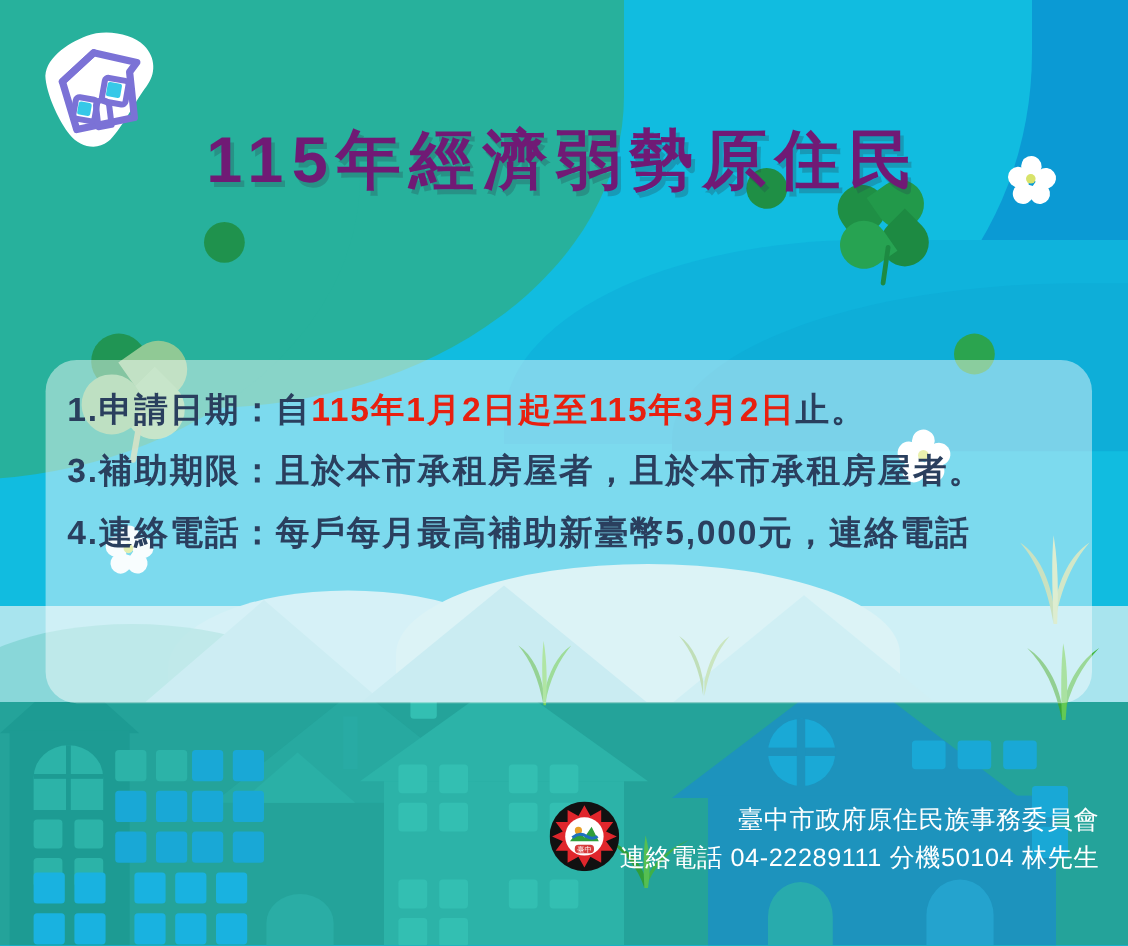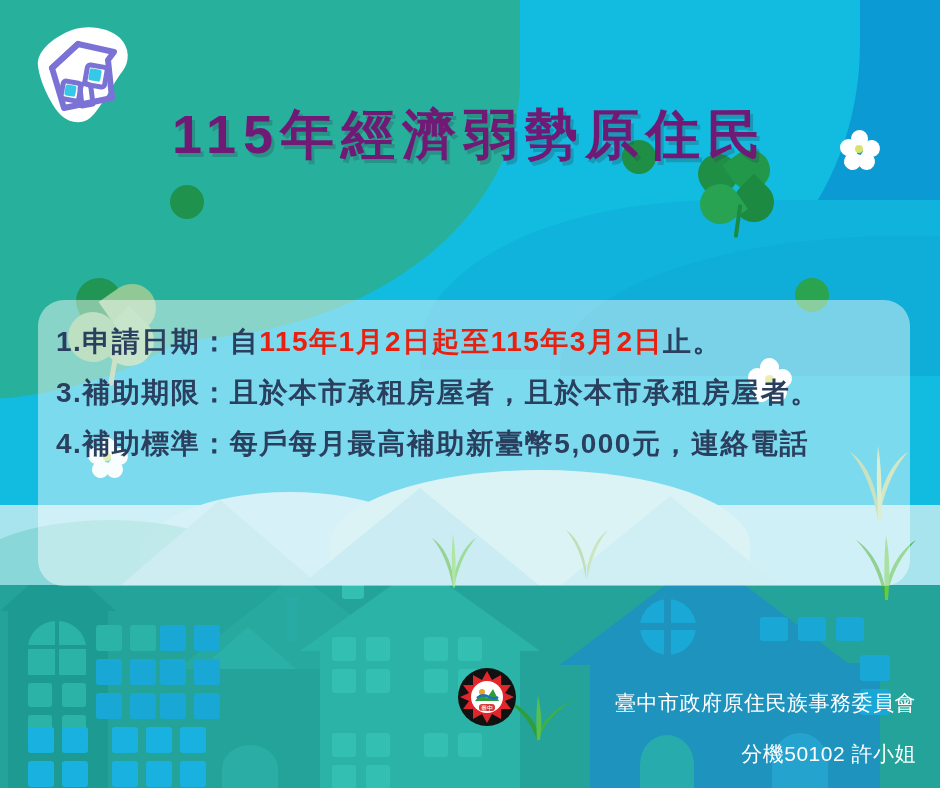--- a/index.html
+++ b/index.html
@@ -61,21 +61,21 @@
   .card-inner{position:absolute;left:56px;top:316px;width:850px;z-index:7;}
   .line{
      color:#2a3f5e;font-weight:700;font-size:28px;line-height:51px;
      letter-spacing:1.5px;white-space:nowrap;
   }
   .red{color:#e8200f;}
   .indent{padding-left:36px;}
 
   
   .footer{position:absolute;right:24px;top:668px;z-index:8;text-align:right;}
-  .f-line{color:#ffffff;font-size:21px;line-height:32px;letter-spacing:.5px;white-space:nowrap;margin-top:19px;}
+  .f-line{color:#ffffff;font-size:21px;line-height:32px;letter-spacing:.5px;white-space:nowrap;}
   .logo{position:absolute;left:458px;top:668px;width:58px;height:58px;z-index:8;}
 </style>
 </head>
 <body>
 
 <div id="poster">
 
   <div class="bg-layer">
     <div class="zone-right"></div>
     <div class="zone-right-round"></div>
@@ -260,35 +260,35 @@
     <div class="line">
       <span>1.</span><span>申請日期：</span><span>自</span><span class="red">115年1月2日起至115年3月2日</span><span>止。</span>
     </div>
 
 
     <div class="line">
       <span>3.</span><span>補助期限：</span><span>且於本市承租房屋者，且於本市承租房屋者。</span>
     </div>
 
     <div class="line">
-      <span>4.</span><span>補助標準：</span><span>每戶每月最高補助新臺幣5,000元，連絡電話</span>
+      <span>4.</span><span>連絡電話：</span><span>每戶每月最高補助新臺幣5,000元，連絡電話</span>
     </div>
   </div>
 
   <div class="logo">
     <svg width="58" height="58" viewBox="0 0 58 58">
       <circle cx="29" cy="29" r="29" fill="#111111"></circle>
       <path d="M29 3 L34 12 L43 7 L43 17 L53 17 L47 25 L56 29 L47 33 L53 41 L43 41 L43 51 L34 46 L29 55 L24 46 L15 51 L15 41 L5 41 L11 33 L2 29 L11 25 L5 17 L15 17 L15 7 L24 12 Z" fill="#e0262c"></path>
       <circle cx="29" cy="29" r="16" fill="#ffffff"></circle>
       <path d="M17 33 L24 24 L29 30 L35 21 L41 33 Z" fill="#2f9e3a"></path>
       <circle cx="24" cy="24" r="3" fill="#e8a12a"></circle>
       <path d="M19 30 q6 -5 12 -1 q5 3 9 0" stroke="#1d6fbf" stroke-width="2.5" fill="none"></path>
       <rect x="21" y="36" width="16" height="7" rx="3" fill="#d63c3c"></rect>
       <text x="29" y="42" font-size="6" fill="#ffffff" text-anchor="middle" font-family="'Liberation Sans',sans-serif">臺中</text>
     </svg>
   </div>
 
   <div class="footer">
     <div class="f-line">臺中市政府原住民族事務委員會</div>
-    <div class="f-line">分機50102 許小姐</div>
+    <div class="f-line">連絡電話 04-22289111  分機50104 林先生</div>
   </div>
 
 </div>
 
 </body></html>

